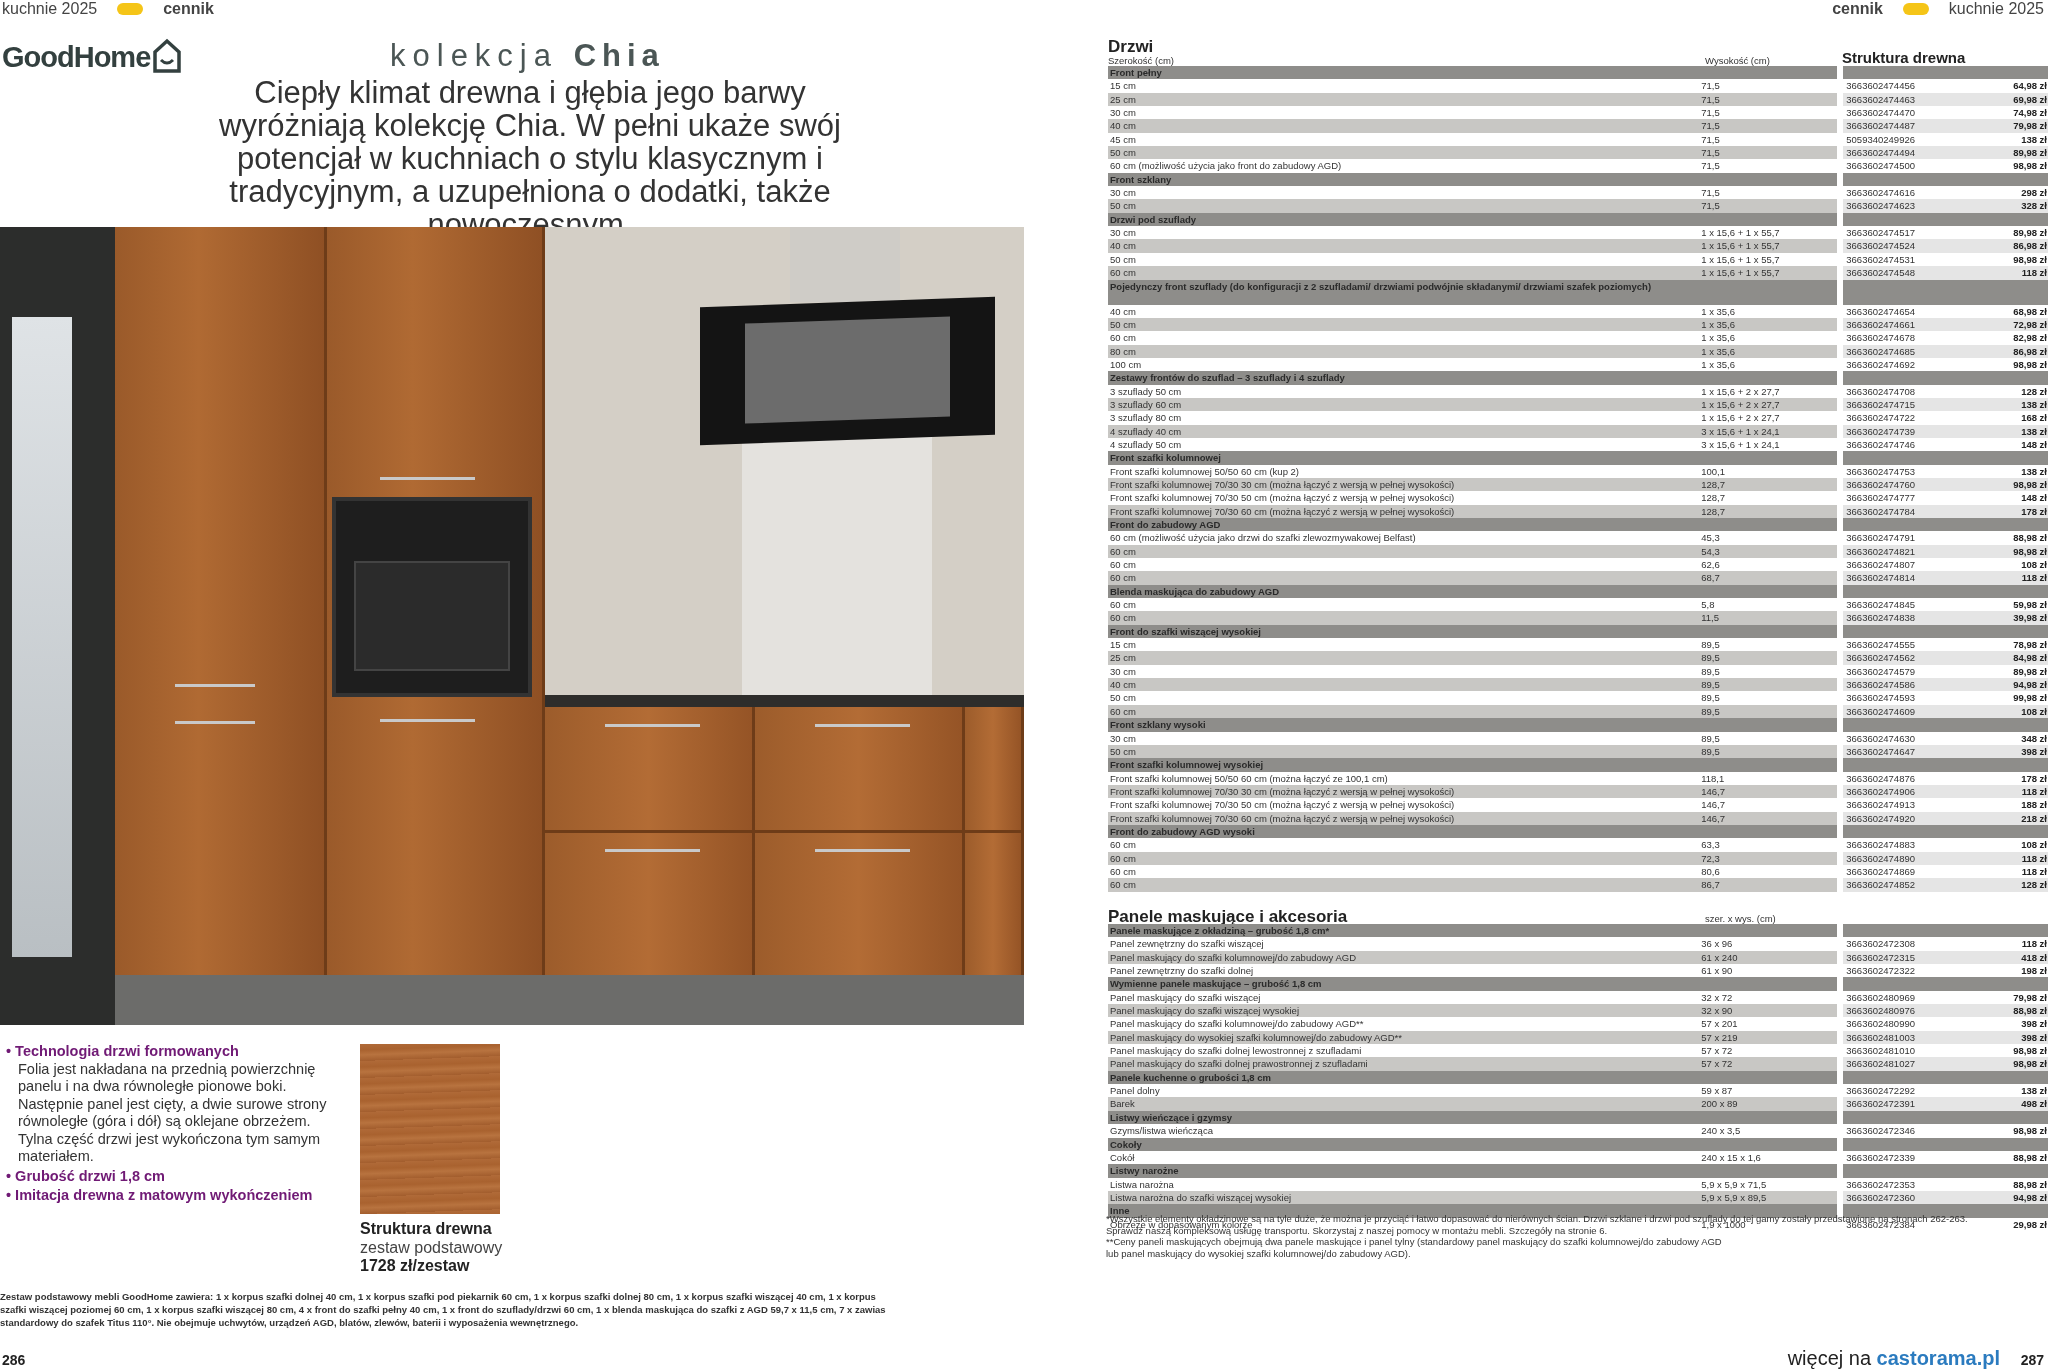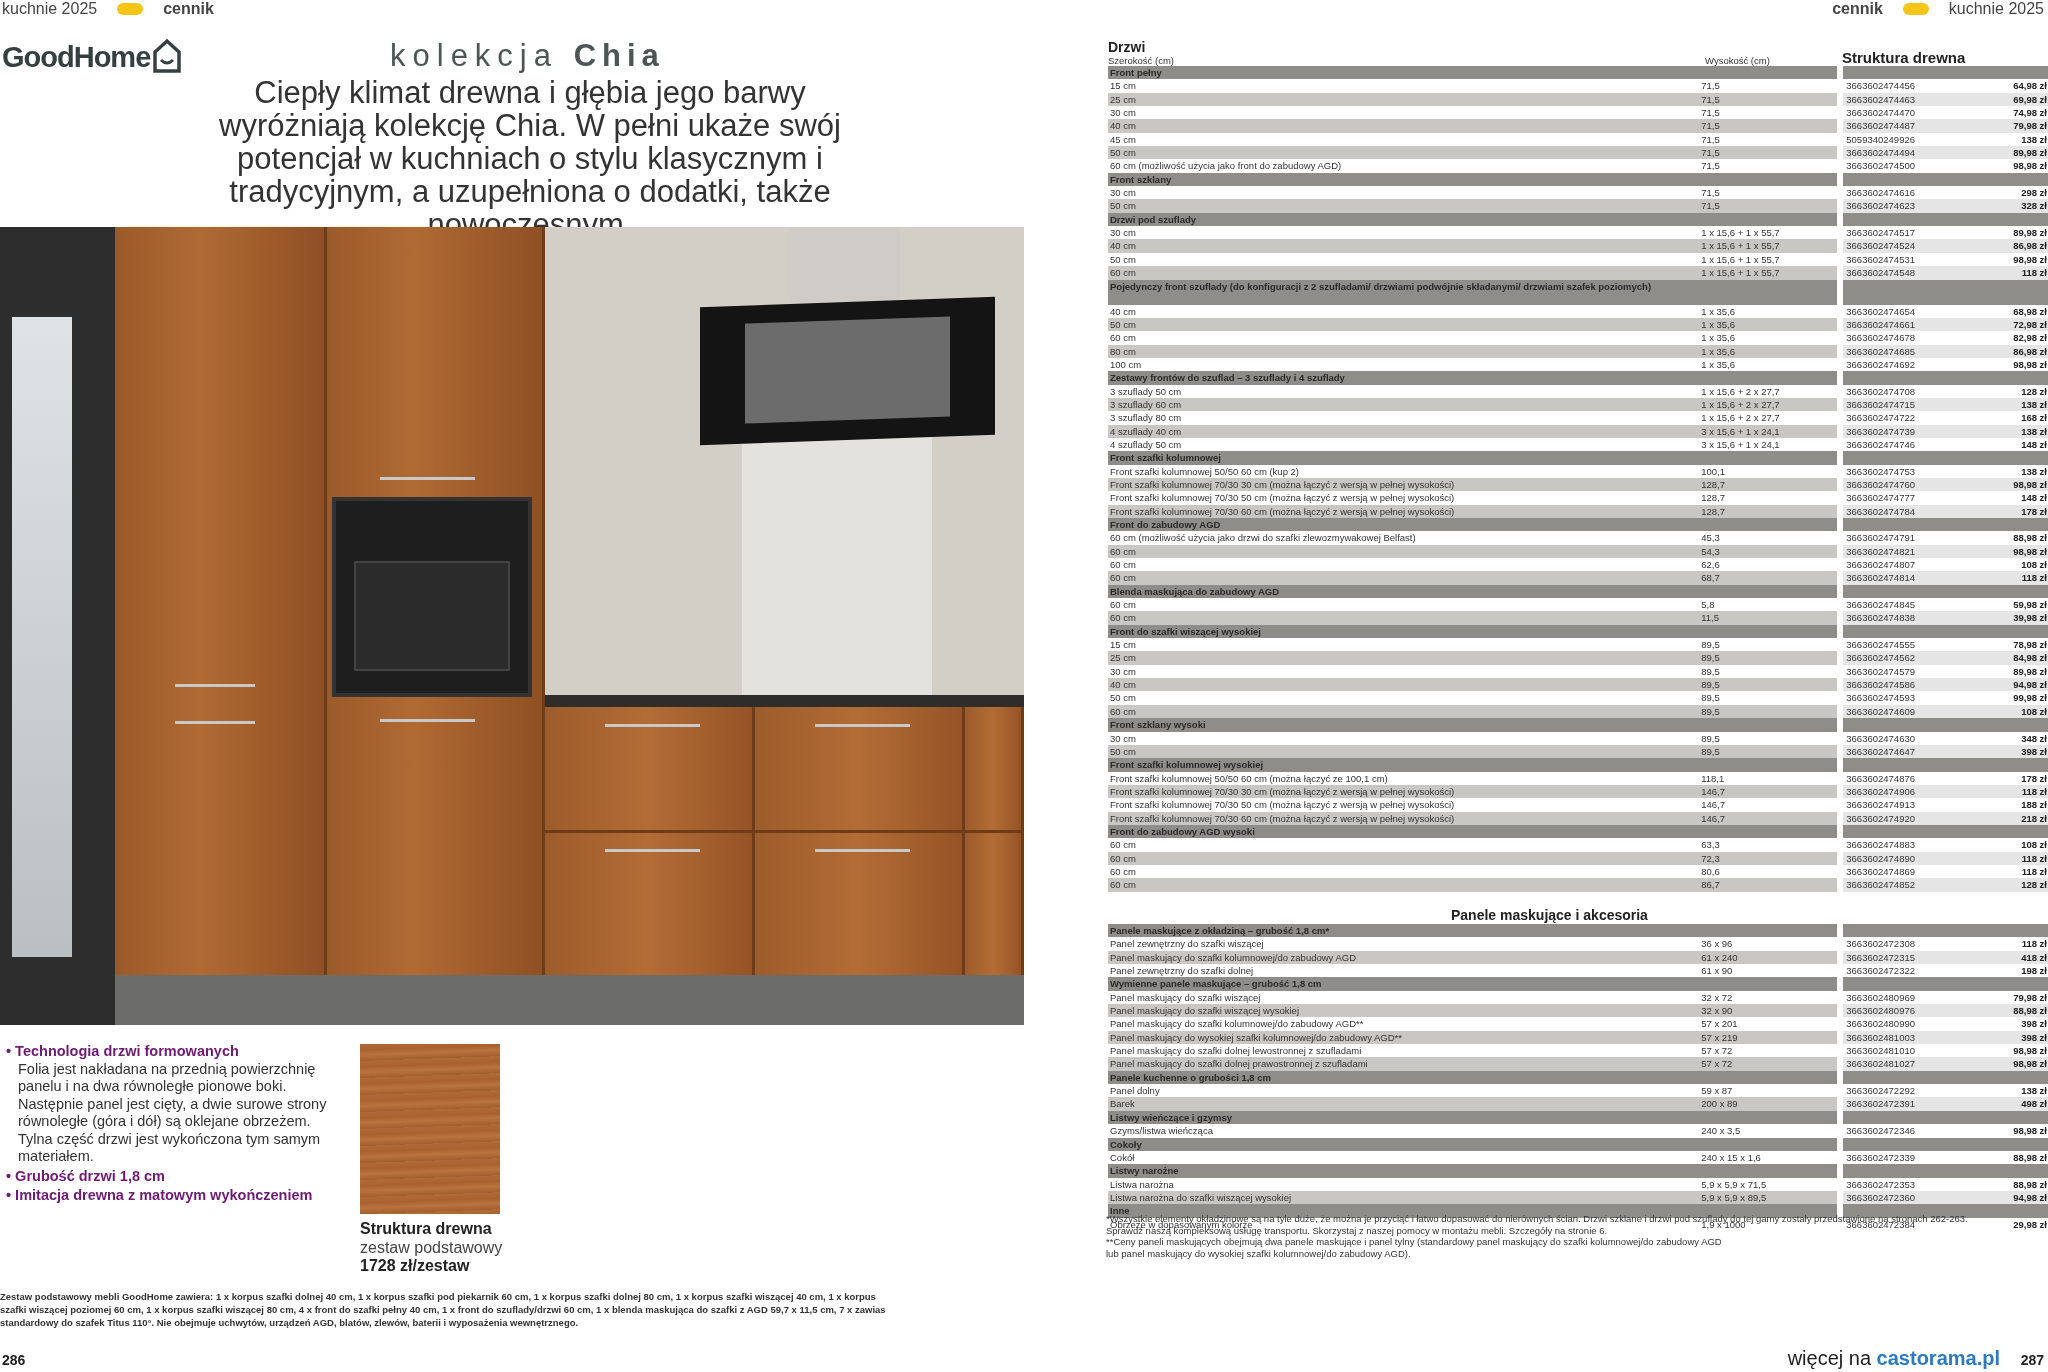--- a/index.html
+++ b/index.html
@@ -53,21 +53,21 @@
   .swatch-cap .s2 { font-size: 16px; color: #444; line-height: 19px; }
   .swatch-cap .s3 { font-size: 16px; font-weight: bold; color: #222; }
 
   .basic-set { position: absolute; left: 0; top: 1290px; width: 900px; font-size: 9.5px; line-height: 13px; color: #333; font-weight: bold; }
   .page-no { position: absolute; top: 1352px; font-size: 14px; font-weight: bold; color: #222; }
   .page-no.left { left: 2px; }
   .page-no.right { right: 4px; }
 
   
   .tbl-wrap { position: absolute; left: 1108px; width: 940px; }
-  .sec-title { font-size: 14px; font-weight: bold; color: #222; line-height: 14px; }
+  .sec-title { font-size: 17px; font-weight: bold; color: #222; line-height: 14px; }
   .colhdr { display: flex; font-size: 9.5px; color: #333; height: 12px; align-items: flex-end; }
   .colhdr .c1 { width: 597px; }
   .colhdr .c2 { width: 137px; }
   .colhdr .c3 { font-size: 15px; font-weight: bold; color: #222; }
   .row { display: flex; height: 13.35px; font-size: 9.5px; line-height: 13.35px; color: #333; }
   .row .c1 { width: 597px; padding-left: 2px; white-space: nowrap; overflow: hidden; }
   .row .c2 { width: 137px; }
   .row .c3 { width: 136px; padding-left: 3px; }
   .row .c4 { width: 70px; text-align: right; font-weight: bold; color: #222; padding-right: 1px; }
   .row.alt .c1, .row.alt .c2 { background: #c8c7c4; }
@@ -599,21 +599,21 @@
         <span class="c1">60 cm</span>
         <span class="c2">86,7</span>
         <span class="c2b"></span>
         <span class="c3">3663602474852</span>
         <span class="c4">128 zł</span>
       </div>
     </div>
 </div>
 
 <div class="tbl-wrap" style="top:908px;">
-  <div class="colhdr" style="height:16px;flex-direction:column;">
+  <div class="colhdr" style="height:16px;">
     <span class="c1 sec-title">Panele maskujące i akcesoria</span>
     <span class="c2">szer. x wys. (cm)</span>
   </div>
   <div id="panels-rows">
       <div class="row group">
         <span class="c1">Panele maskujące z okładziną – grubość 1,8 cm*</span>
         <span class="c2"></span>
         <span class="c2b"></span>
         <span class="c3"></span>
         <span class="c4"></span>

